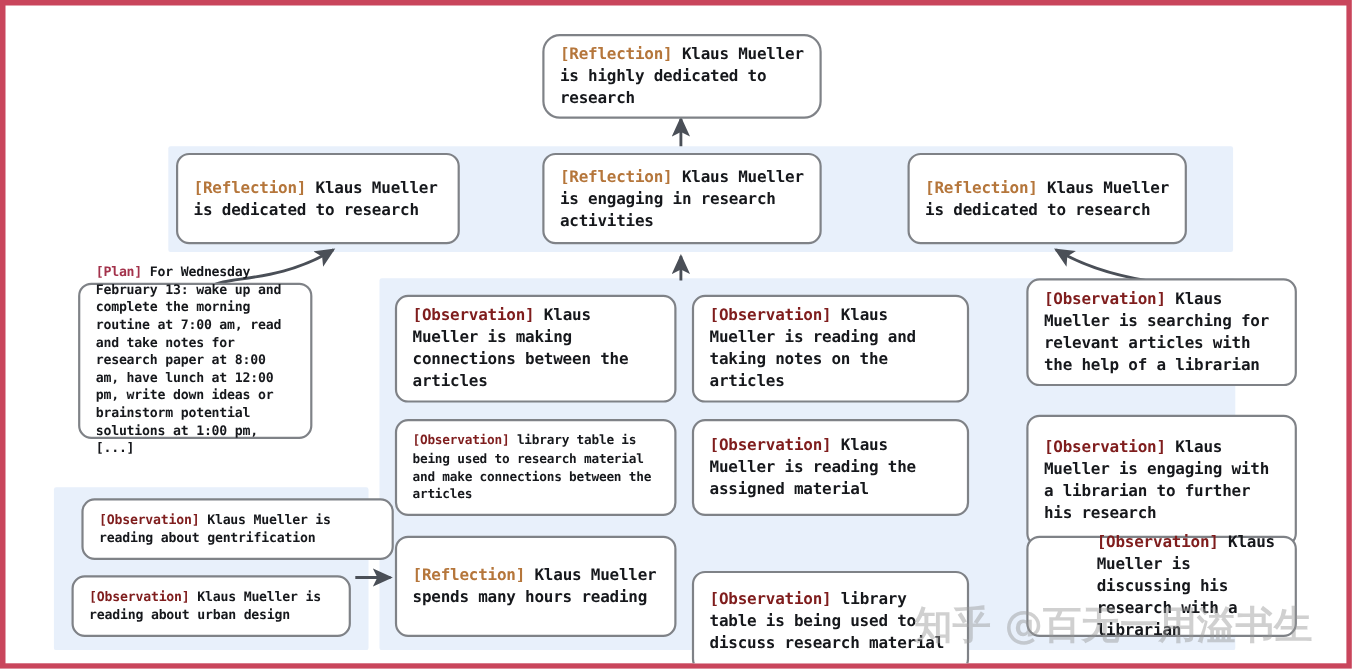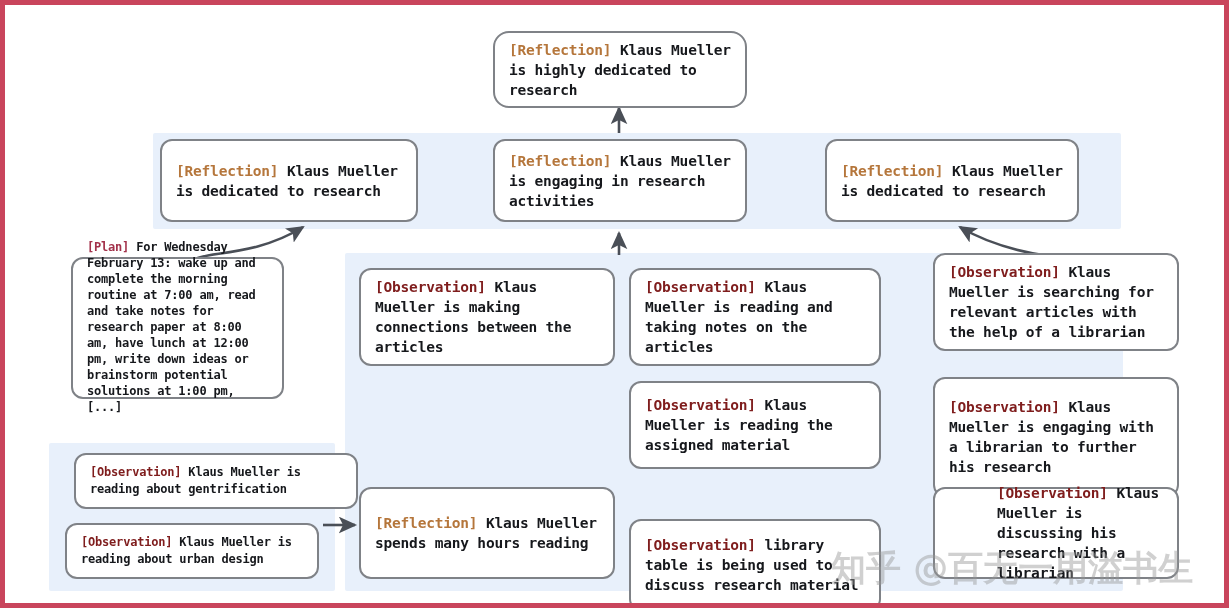--- a/index.html
+++ b/index.html
@@ -122,20 +122,25 @@
     <div class="inner">
       <span class="tag-observation">[Observation]</span><span> Klaus Mueller is reading about urban design</span>
     </div>
   </div>
 
   <div class="node" style="left:354px; top:263px; width:256px; height:98px; font-size:14.5px;">
     <div class="inner">
       <span class="tag-observation">[Observation]</span><span> Klaus Mueller is making connections between the articles</span>
     </div>
   </div>
+  <div class="node" style="left:354px; top:376px; width:256px; height:88px; font-size:11.6px; line-height:1.42;">
+    <div class="inner">
+      <span class="tag-observation">[Observation]</span><span> library table is being used to research material and make connections between the articles</span>
+    </div>
+  </div>
   <div class="node" style="left:354px; top:482px; width:256px; height:92px; font-size:14.5px;">
     <div class="inner">
       <span class="tag-reflection">[Reflection]</span><span> Klaus Mueller spends many hours reading</span>
     </div>
   </div>
 
   <div class="node" style="left:624px; top:263px; width:252px; height:98px; font-size:14.5px;">
     <div class="inner">
       <span class="tag-observation">[Observation]</span><span> Klaus Mueller is reading and taking notes on the articles</span>
     </div>

